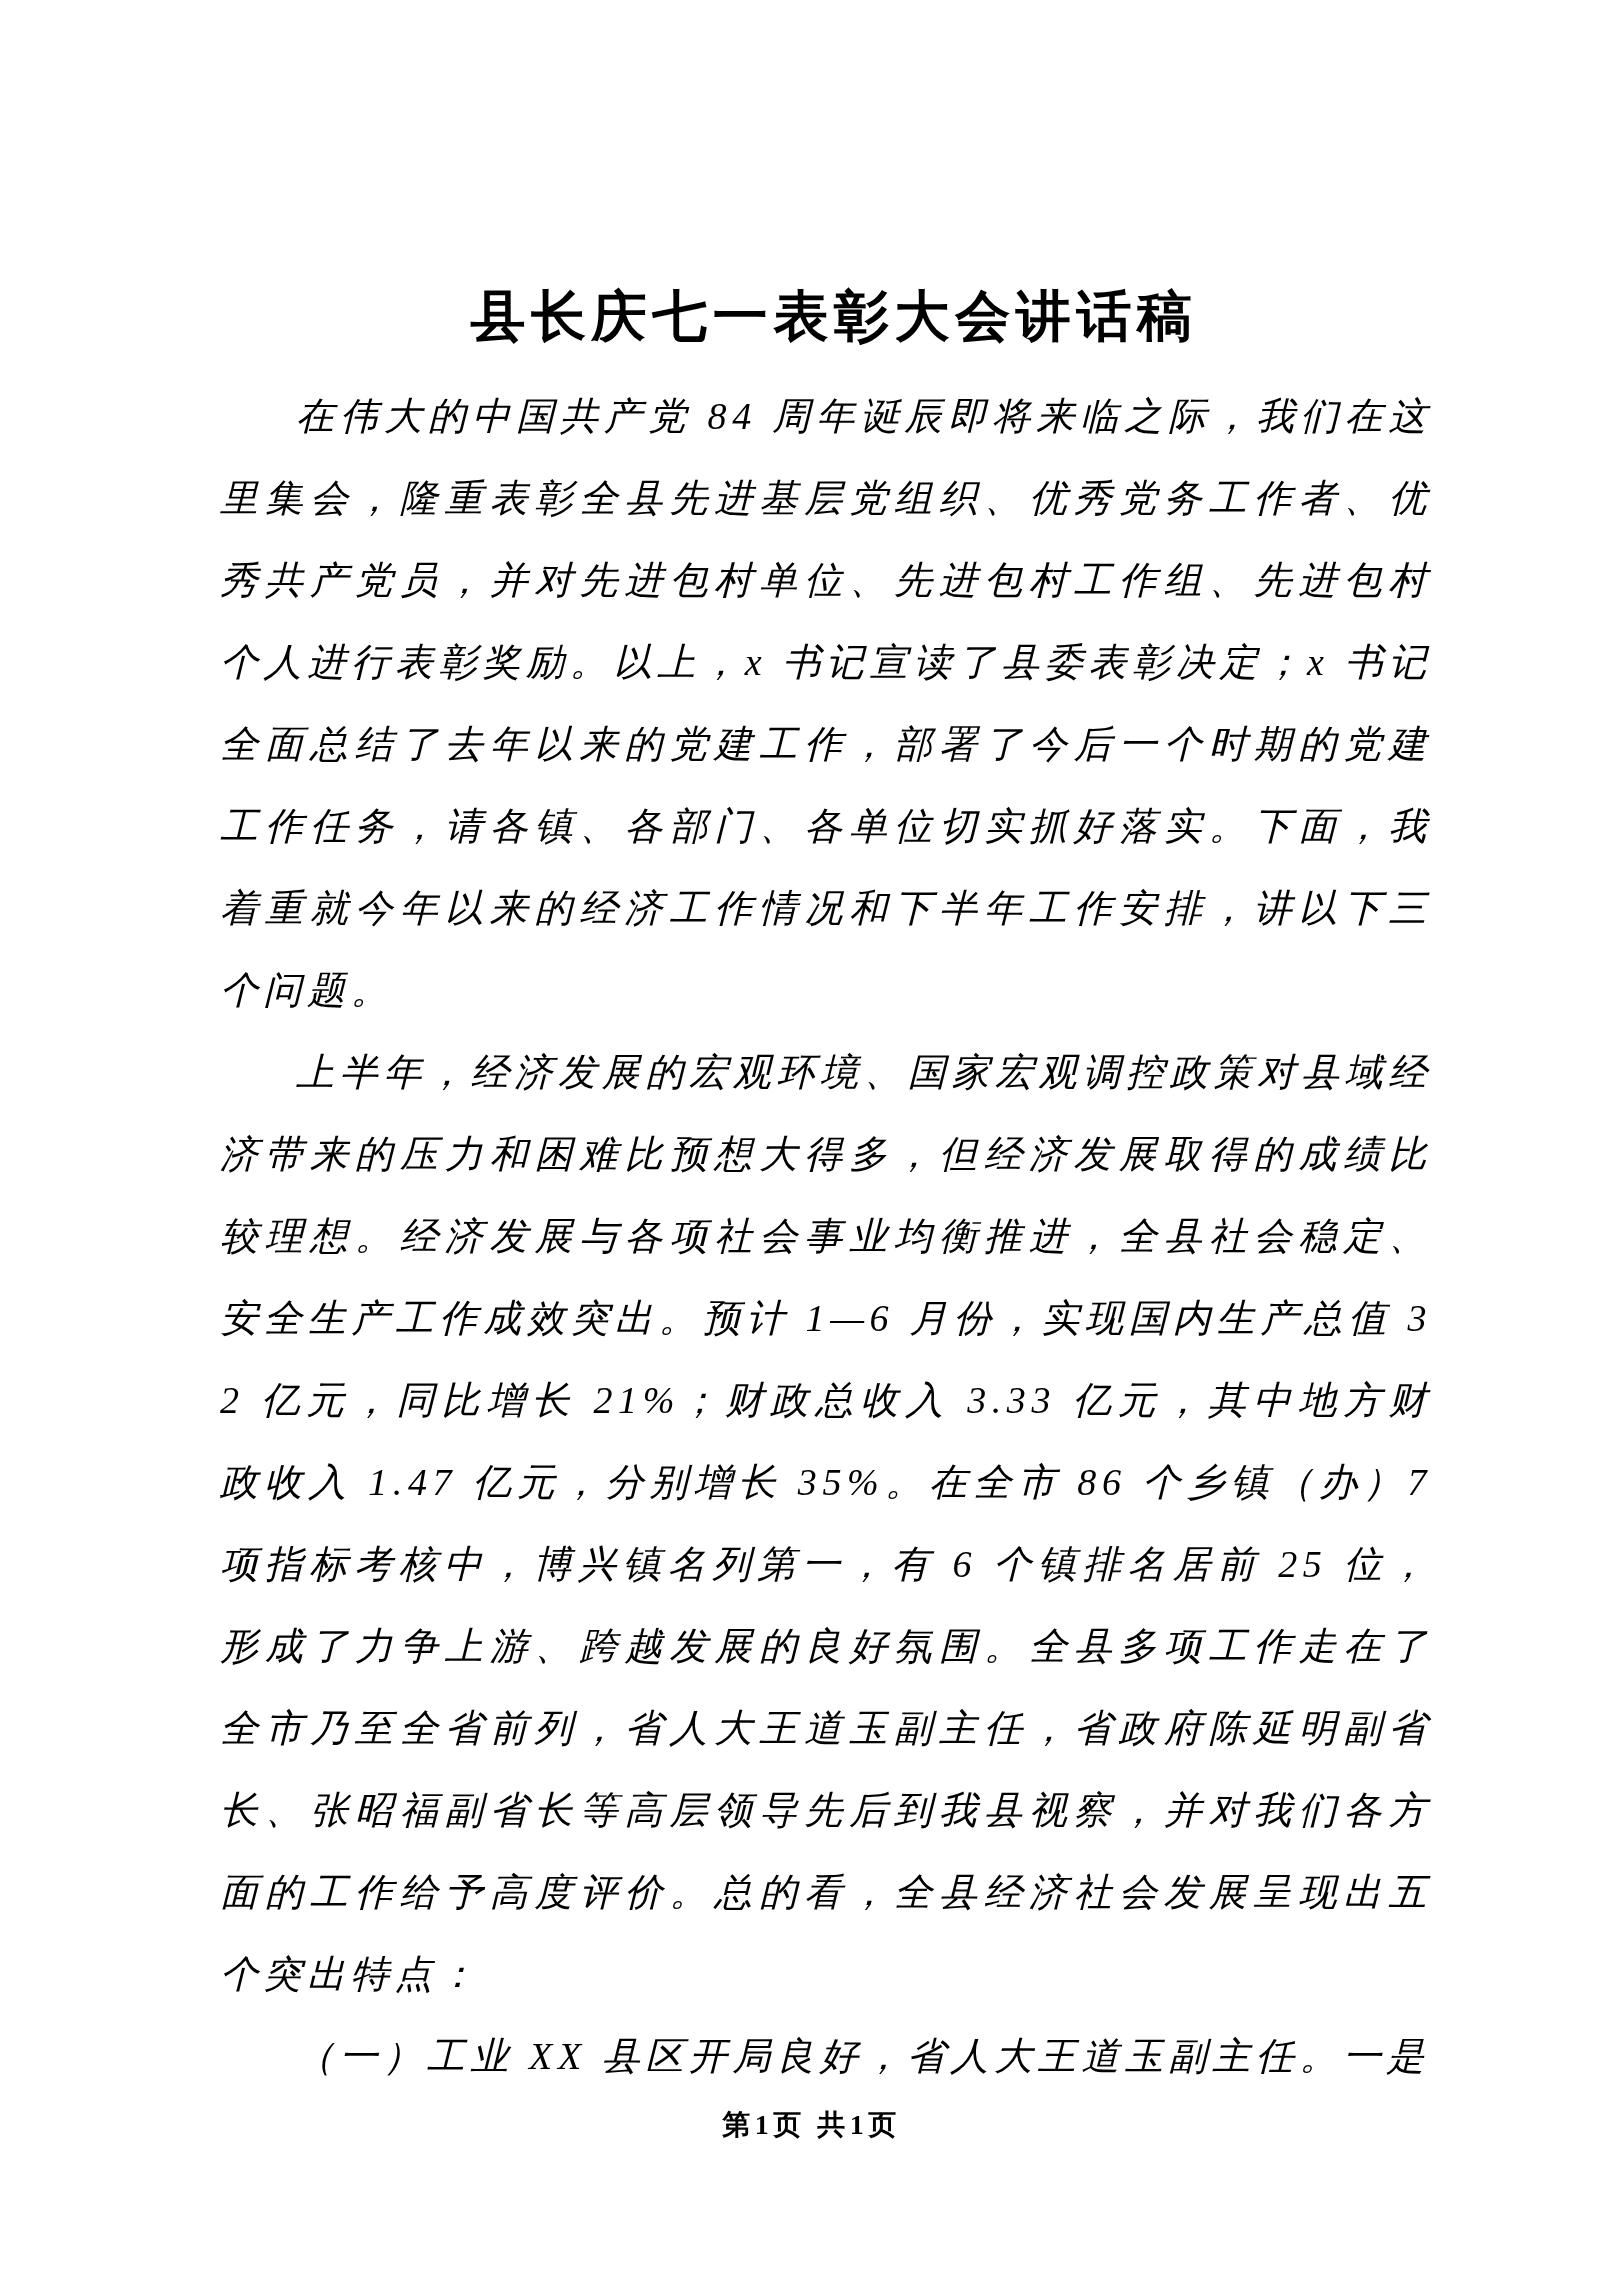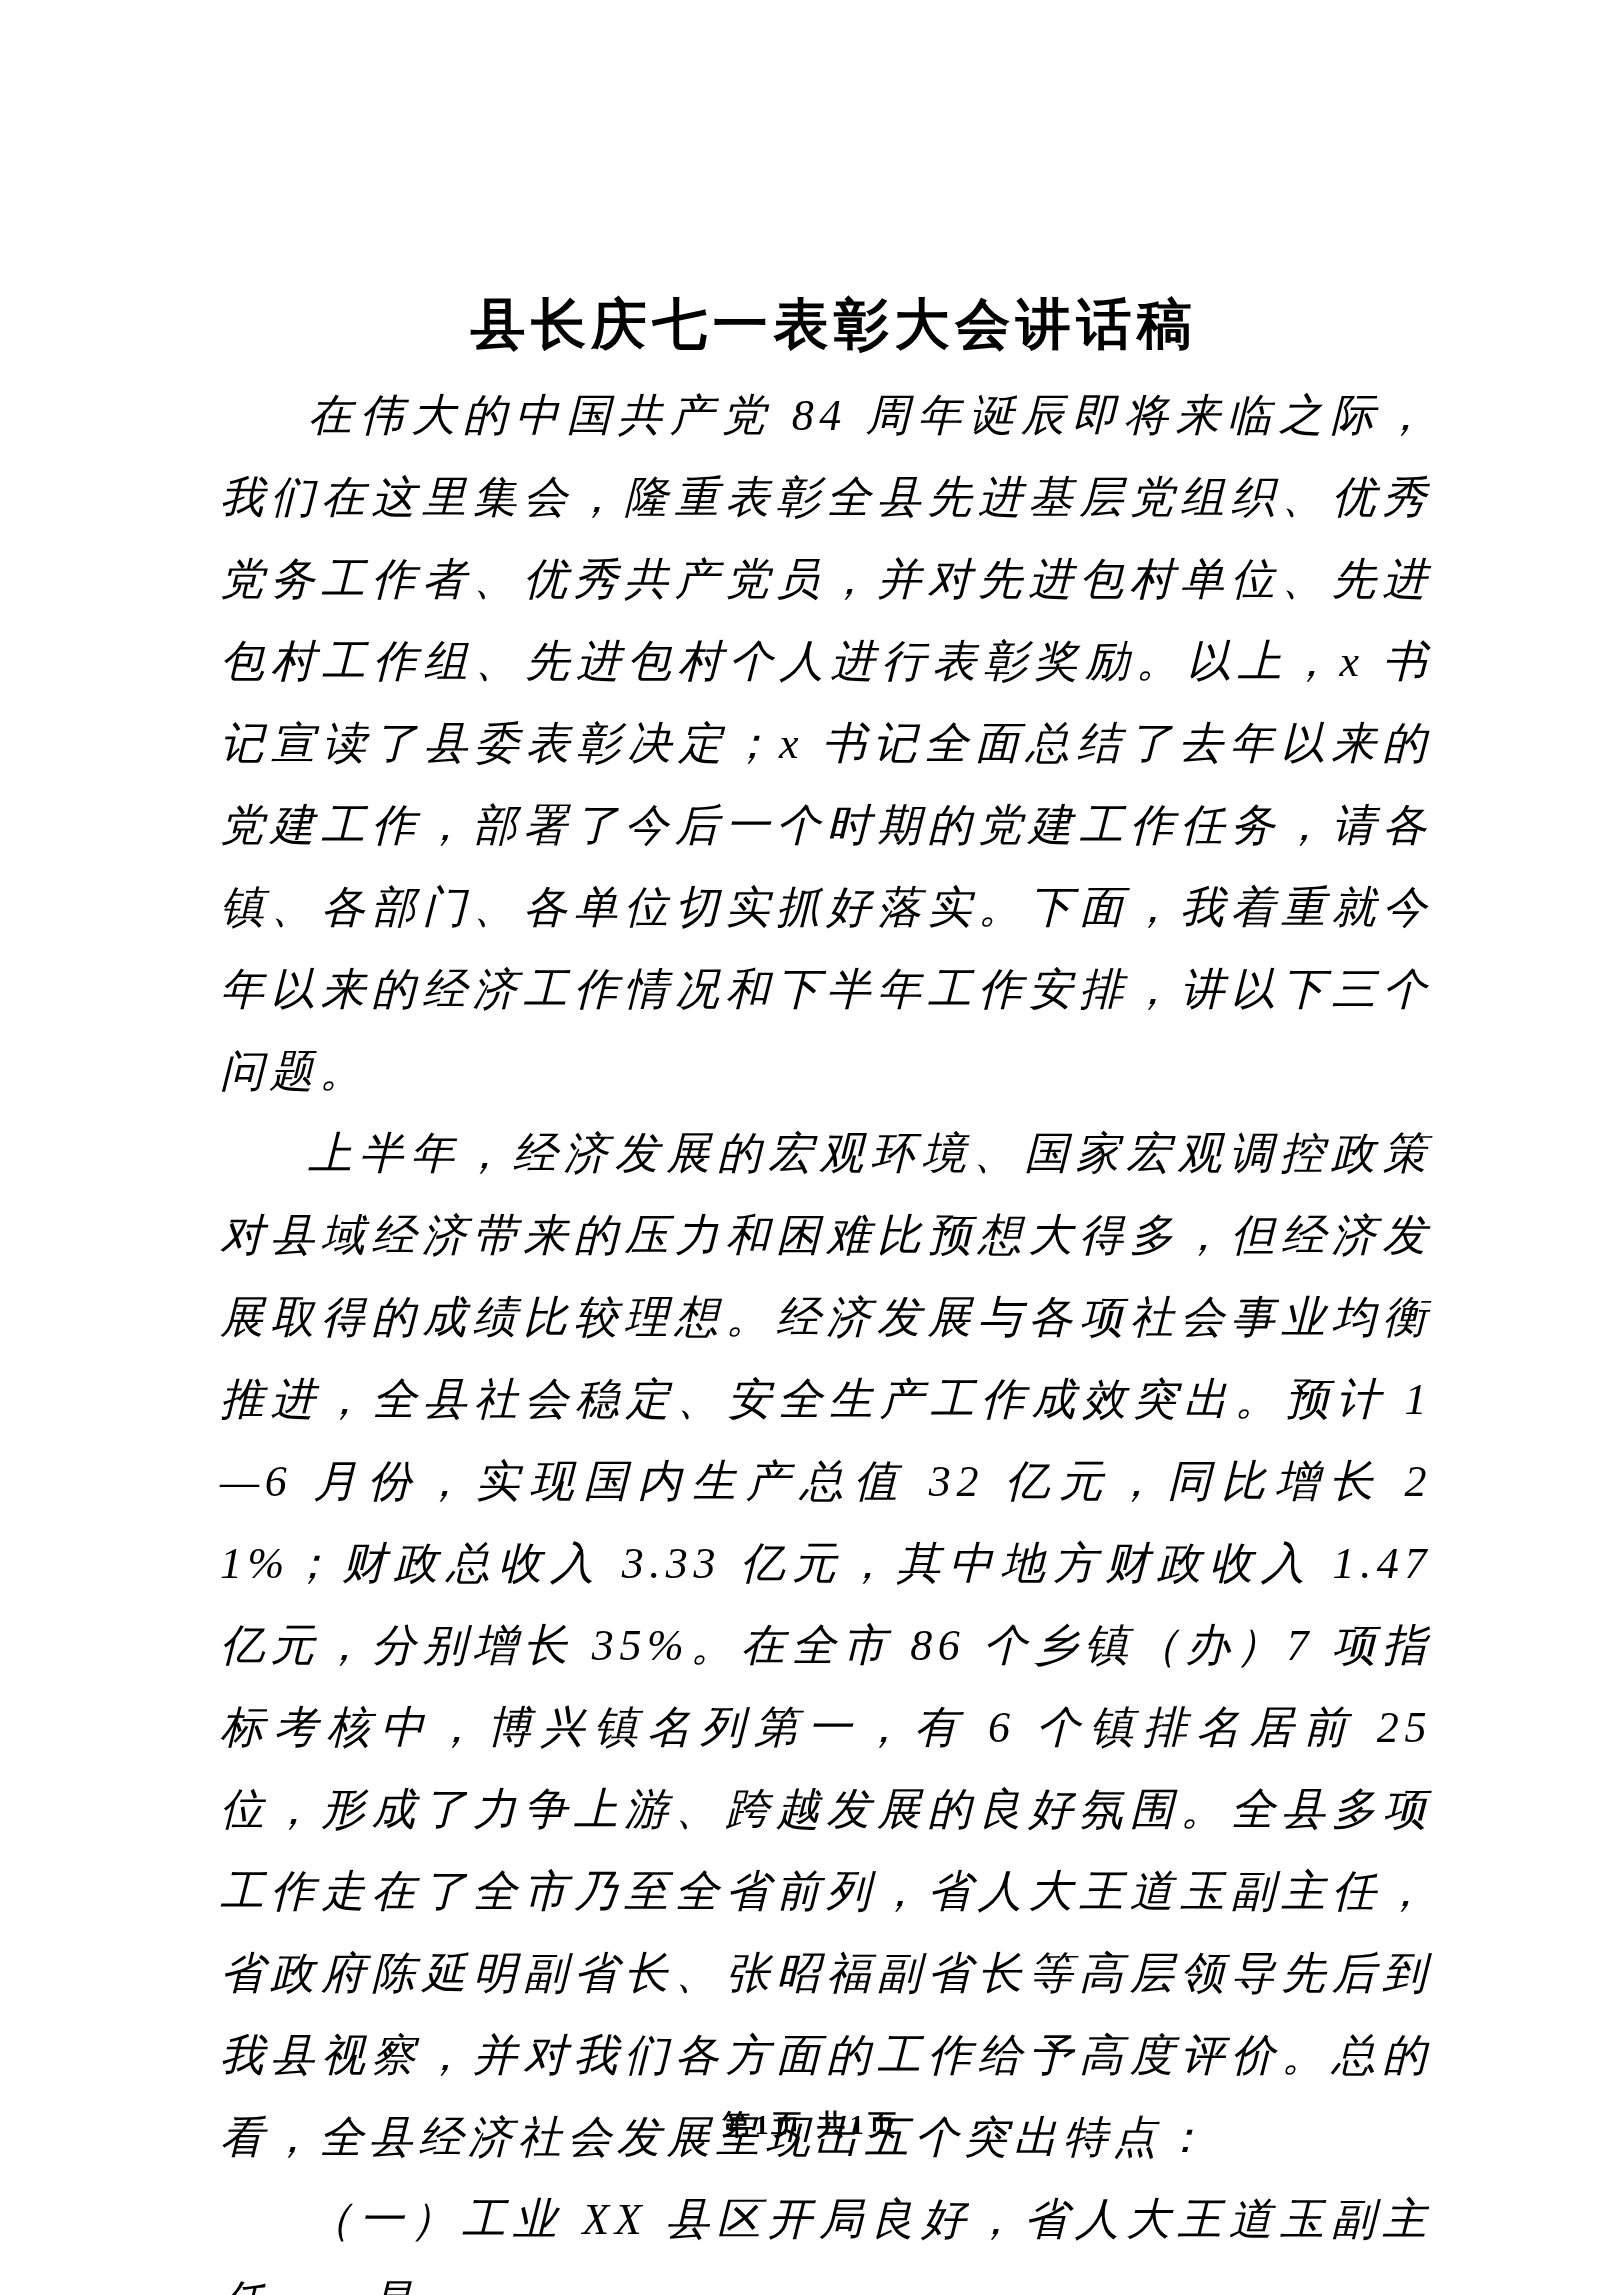--- a/index.html
+++ b/index.html
@@ -14,38 +14,38 @@
     background: #ffffff;
     color: #000000;
     font-family: "Liberation Serif", "DejaVu Serif", serif;
     overflow: hidden;
   }
   .doc-title {
     position: absolute;
     top: 283px;
     left: 220px;
     right: 175px;
-    margin: 8px;
+    margin: 0;
     text-align: center;
     font-size: 55px;
     line-height: 1.25;
     font-weight: bold;
     font-style: normal;
     letter-spacing: 5.6px;
     white-space: nowrap;
   }
   .doc-body {
     position: absolute;
     top: 375px;
     left: 220px;
     right: 191px;
   }
   .doc-body p {
     margin: 0;
-    font-size: 44px;
+    font-size: 38px;
     line-height: 82px;
     letter-spacing: 5.6px;
     text-align: justify;
     text-indent: 2em;
     font-style: italic;
     word-break: break-all;
   }
   .doc-footer {
     position: absolute;
     top: 2108px;

